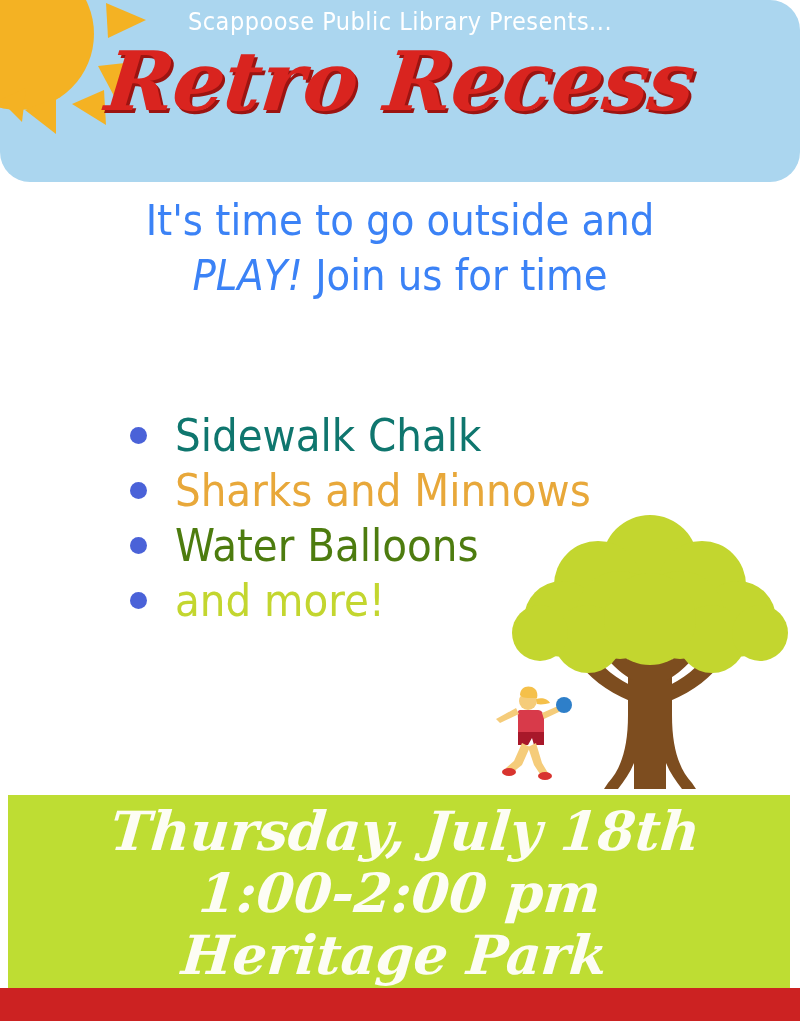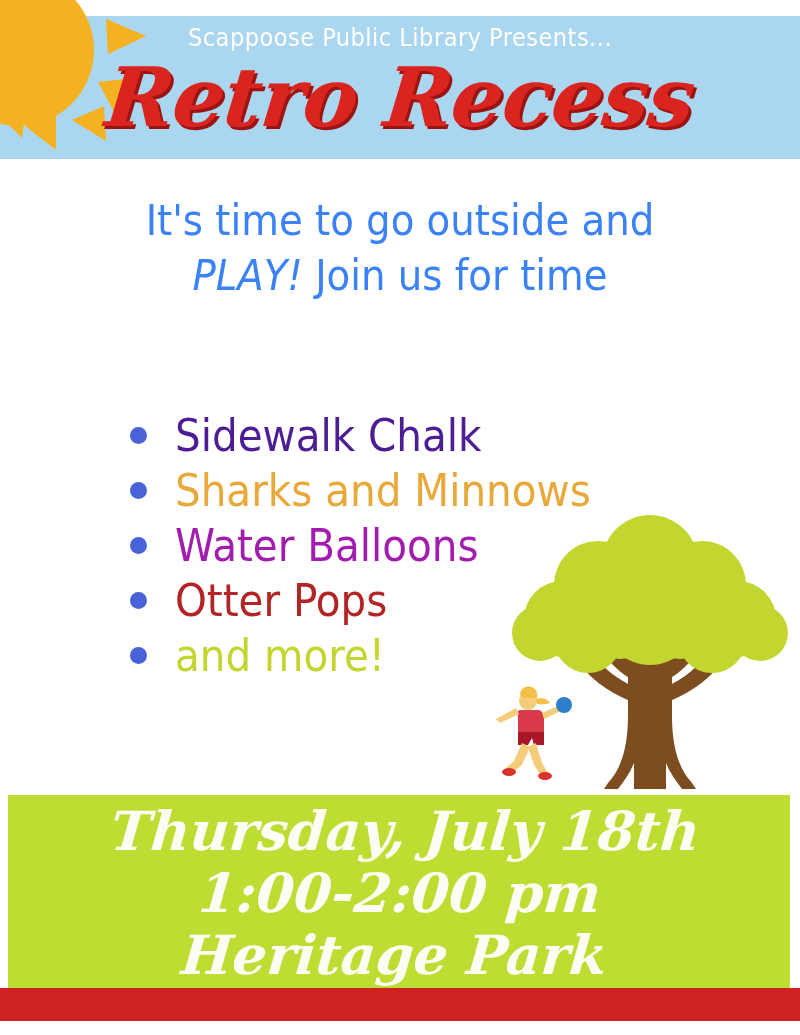--- a/index.html
+++ b/index.html
@@ -13,24 +13,25 @@
     height: 1035px;
     background: #ffffff;
     overflow: hidden;
     font-family: "DejaVu Sans", sans-serif;
   }
 
   
   .sky-band {
     position: absolute;
     left: 0;
-    top: 16px;
-    width: 800px;
-    height: 143px;
+    top: 0;
+    width: 800px;
+    height: 182px;
     background: #abd6ef;
+    border-radius: 30px;
   }
   .sun-core {
     position: absolute;
     left: -58px;
     top: -42px;
     width: 152px;
     height: 152px;
     border-radius: 50%;
     background: #f4b223;
   }
@@ -182,33 +183,29 @@
   </div>
 
   <div class="intro">
     <span>It's time to go outside and</span><br>
     <span class="play">PLAY!</span><span> Join us for time</span><br>
   </div>
 
   <div class="activities">
     <div class="activity-row">
       <span class="bullet-dot"></span>
-      <span class="activity-label" style="color: #4c1d95;">Sidewalk Chalk</span>
+      <span class="activity-label" style="color: #0f766e;">Sidewalk Chalk</span>
     </div>
     <div class="activity-row">
       <span class="bullet-dot"></span>
       <span class="activity-label" style="color: rgb(232, 168, 58);">Sharks and Minnows</span>
     </div>
     <div class="activity-row">
       <span class="bullet-dot"></span>
-      <span class="activity-label" style="color: #a21caf;">Water Balloons</span>
-    </div>
-    <div class="activity-row">
-      <span class="bullet-dot"></span>
-      <span class="activity-label" style="color: rgb(179, 36, 36);">Otter Pops</span>
+      <span class="activity-label" style="color: #4d7c0f;">Water Balloons</span>
     </div>
     <div class="activity-row">
       <span class="bullet-dot"></span>
       <span class="activity-label" style="color: rgb(195, 214, 47);">and more!</span>
     </div>
   </div>
 
   <svg class="tree" viewBox="0 0 300 285">
     <g>
       <path d="M128,120 L128,200 C128,235 120,255 108,268 L104,274 L118,274 C124,266 130,258 134,248

